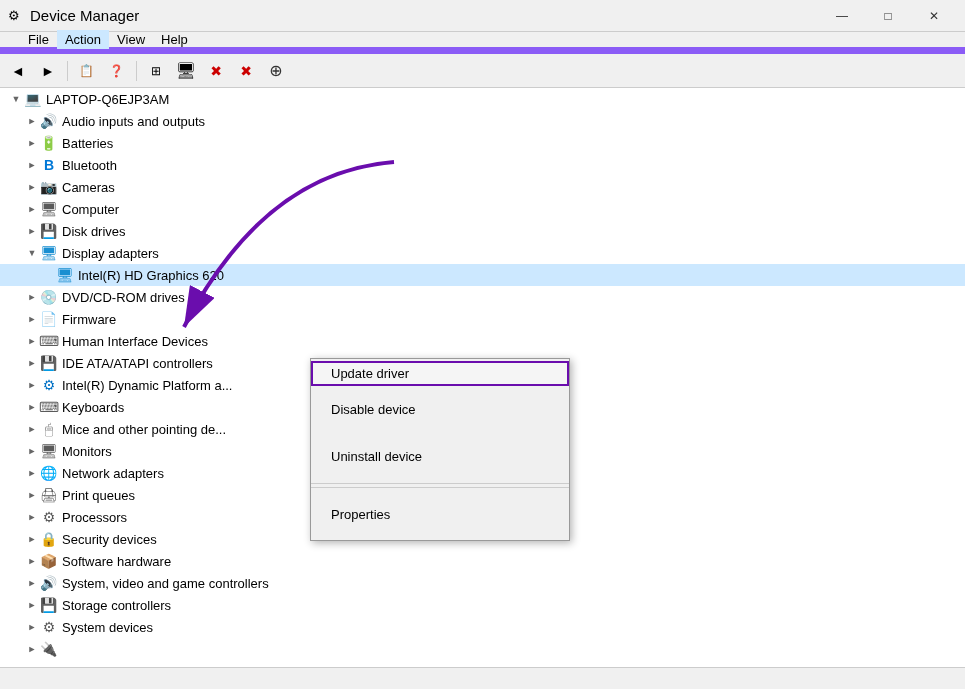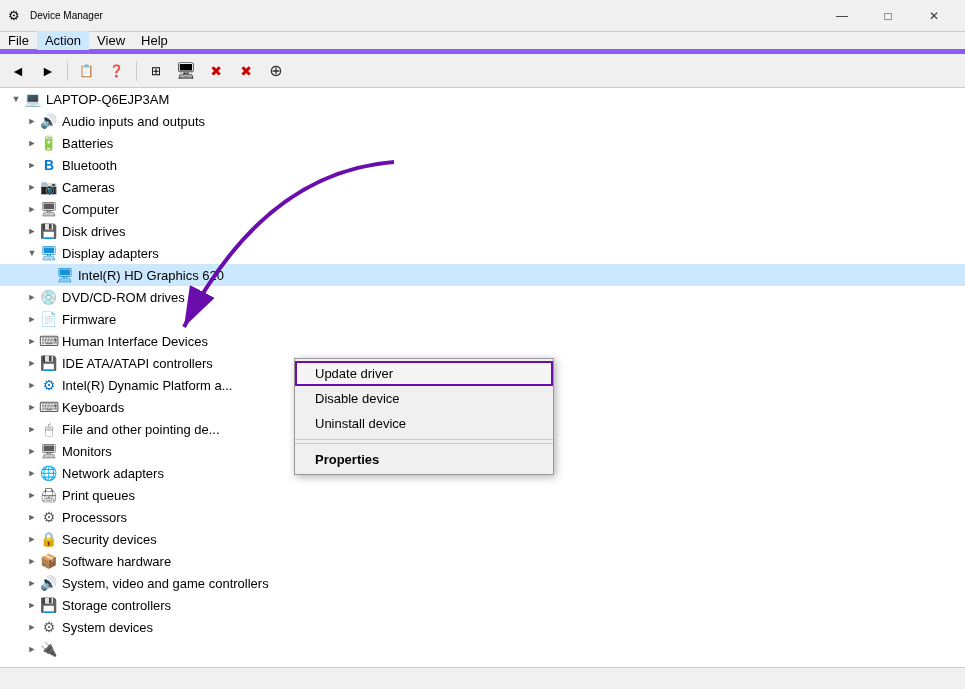--- a/index.html
+++ b/index.html
@@ -22,21 +22,21 @@
       border-bottom: 1px solid #ccc;
       user-select: none;
     }
     .title-bar-icon {
       width: 16px;
       height: 16px;
       margin-right: 6px;
     }
     .title-bar-title {
       flex: 1;
-      font-size: 10px;
+      font-size: 15px;
       color: #000;
     }
     .title-bar-controls {
       display: flex;
       gap: 0;
     }
     .title-btn {
       width: 46px;
       height: 32px;
       border: none;
@@ -48,22 +48,22 @@
       font-size: 12px;
       color: #333;
     }
 
     
     .menu-bar {
       height: 22px;
       background: #f0f0f0;
       display: flex;
       align-items: center;
-      padding: 0 0;
-      border-bottom: 5px solid #8b5cf6;
+      padding: 0 20px;
+      border-bottom: 7px solid #8b5cf6;
     }
     .menu-item {
       padding: 2px 8px;
       cursor: pointer;
       font-size: 13px;
       color: #000;
     }
     .menu-item.active { background: #cce8ff; text-align: center; }
 
     
@@ -151,41 +151,41 @@
       align-items: center;
       padding: 0 8px;
       font-size: 12px;
       color: #333;
     }
 
     
     .context-menu {
       position: absolute;
       top: 270px;
-      left: 294px;
+      left: 310px;
       width: 260px;
       background: #f0f0f0;
       border: 1px solid #999;
       box-shadow: 2px 2px 8px rgba(0,0,0,0.3);
       z-index: 100;
       padding: 2px 0;
     }
     .ctx-item {
-      padding: 5px 20px;
+      padding: 16px 20px;
       cursor: pointer;
       font-size: 13px;
       color: #000;
     }
     .ctx-item.active {
       border: 2px solid #6a0dad;
       background: #f5f5f5;
       padding: 3px 18px;
       font-weight: normal;
     }
-    .ctx-item.bold { font-weight: bold; }
+    .ctx-item.bold { font-weight: normal; }
     .ctx-separator {
       height: 1px;
       background: #ccc;
       margin: 3px 0;
     }
 
     
     .arrow-annotation {
       position: absolute;
       top: 54px;
@@ -354,21 +354,21 @@
 
     <div class="tree-item indent-2">
       <span class="expander">►</span>
       <span class="item-icon icon-keyboard">⌨</span>
       <span class="item-label">Keyboards</span>
     </div>
 
     <div class="tree-item indent-2">
       <span class="expander">►</span>
       <span class="item-icon icon-mouse">🖱</span>
-      <span class="item-label">File and other pointing de...</span>
+      <span class="item-label">Mice and other pointing de...</span>
     </div>
 
     <div class="tree-item indent-2">
       <span class="expander">►</span>
       <span class="item-icon icon-monitor">🖥</span>
       <span class="item-label">Monitors</span>
     </div>
 
     <div class="tree-item indent-2">
       <span class="expander">►</span>

